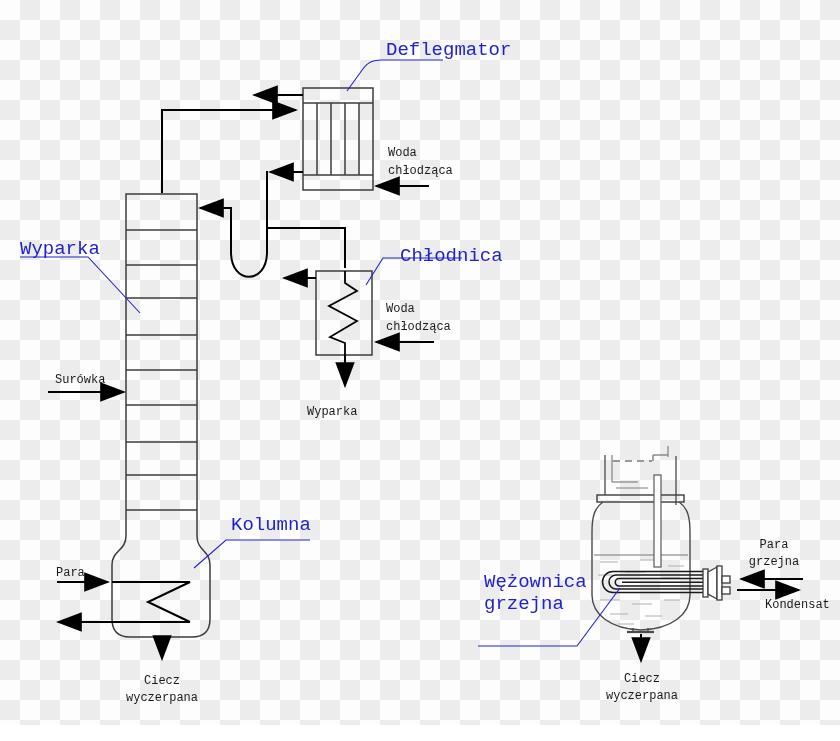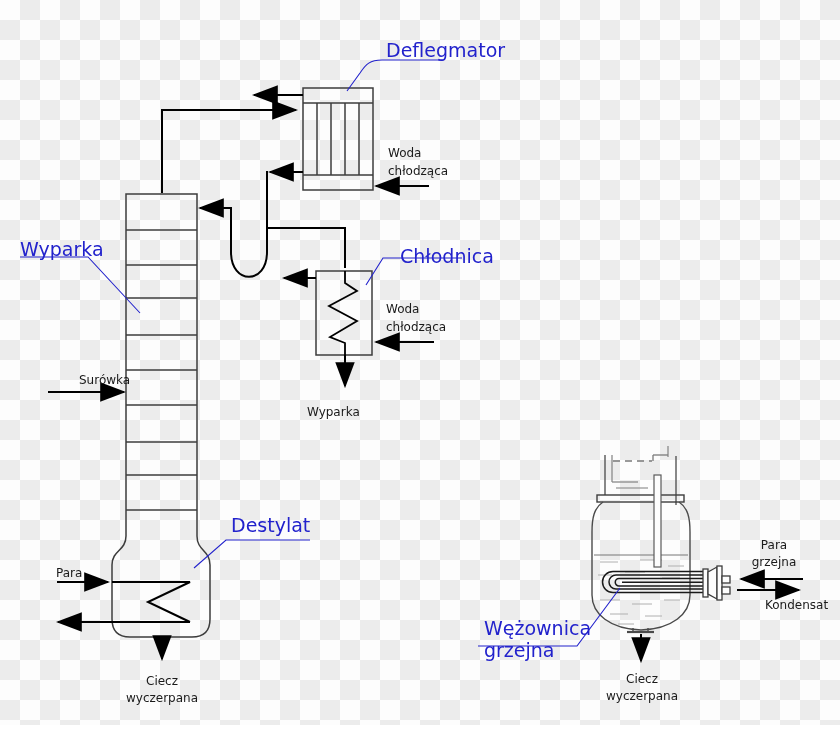--- a/index.html
+++ b/index.html
@@ -5,20 +5,21 @@
   html,body{margin:0;padding:0;}
   body{
     width:840px;height:741px;
     font-family:"DejaVu Sans", sans-serif;
     overflow:hidden;
   }
   #stage{
     position:relative;width:840px;height:725px;
     
     background:repeating-conic-gradient(#ececec 0 90deg, #fdfdfd 90deg 180deg) 0 0/40px 40px;
+    font-family:Liberation Mono, monospace;
   }
   svg{position:absolute;left:0;top:0;}
   .lbl{position:absolute;white-space:nowrap;color:#1a1a1a;font-size:12px;line-height:18px;}
   .lbl.blue{color:#2222cc;font-size:19px;line-height:22px;}
   .lbl.center{text-align:center;white-space:normal;line-height:17px;}
 </style>
 </head>
 <body>
 
 <div id="stage">
@@ -141,38 +142,38 @@
       <path d="M20,257 H88 L140,313"></path>
       <path d="M462,258 H383 L366,285"></path>
       <path d="M310,540 H226 L194,568"></path>
       <path d="M478,646 H577 L620,588"></path>
     </g>
   </svg>
 
   <div class="lbl blue" style="left:386px;top:39px;">Deflegmator</div>
   <div class="lbl blue" style="left:20px;top:238px;">Wyparka</div>
   <div class="lbl blue" style="left:400px;top:236px;margin-top:9px;">Chłodnica</div>
-  <div class="lbl blue" style="left:231px;top:514px;">Destylat</div>
+  <div class="lbl blue" style="left:231px;top:514px;">Kolumna</div>
 
-  <div class="lbl blue" style="left:484px;top:617px;">
+  <div class="lbl blue" style="left:484px;top:571px;">
     <span>Wężownica</span><br>
     <span>grzejna</span>
   </div>
 
   <div class="lbl" style="left:388px;top:144px;">
     <span>Woda</span><br>
     <span>chłodząca</span>
   </div>
 
   <div class="lbl" style="left:386px;top:300px;">
     <span>Woda</span><br>
     <span>chłodząca</span>
   </div>
 
-  <div class="lbl" style="left:55px;top:371px;margin-left:24px;">Surówka</div>
+  <div class="lbl" style="left:55px;top:371px;">Surówka</div>
   <div class="lbl" style="left:307px;top:403px;">Wyparka</div>
   <div class="lbl" style="left:56px;top:564px;">Para</div>
 
   <div class="lbl center" style="left:118px;top:673px;width:88px;">
     <span>Ciecz</span><br>
     <span>wyczerpana</span>
   </div>
 
   <div class="lbl center" style="left:738px;top:537px;width:72px;">
     <span>Para</span><br>

